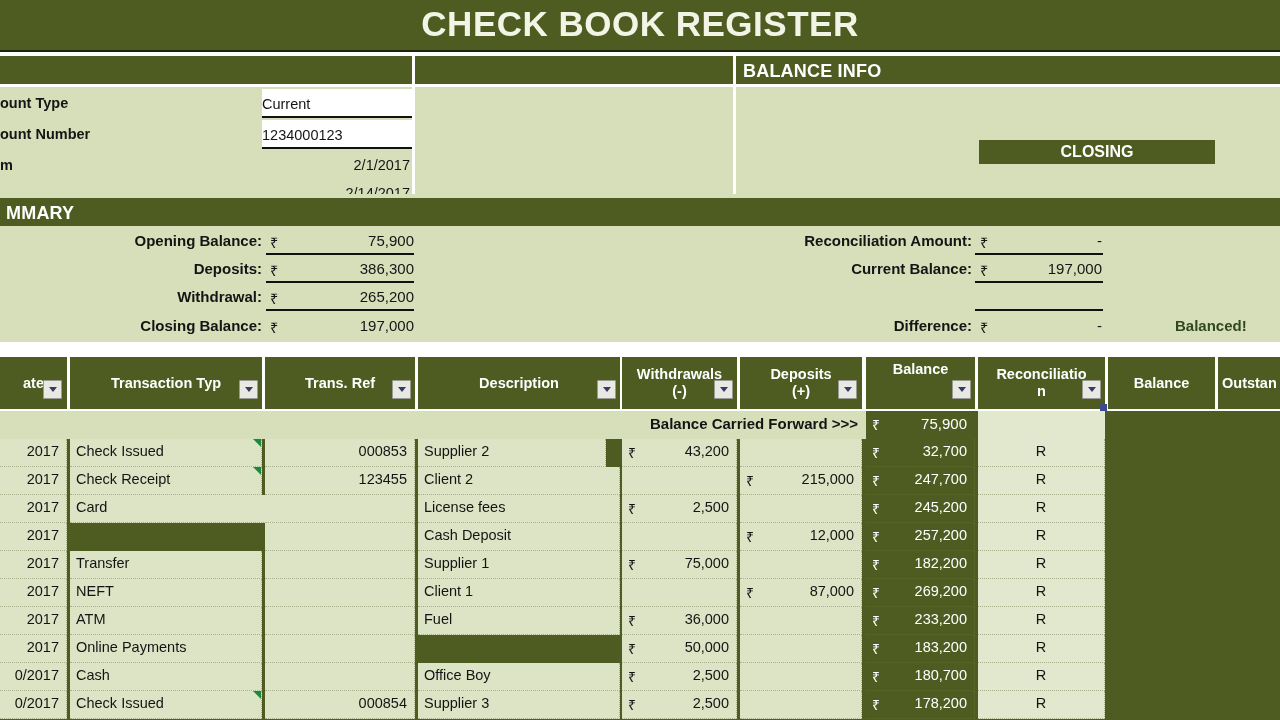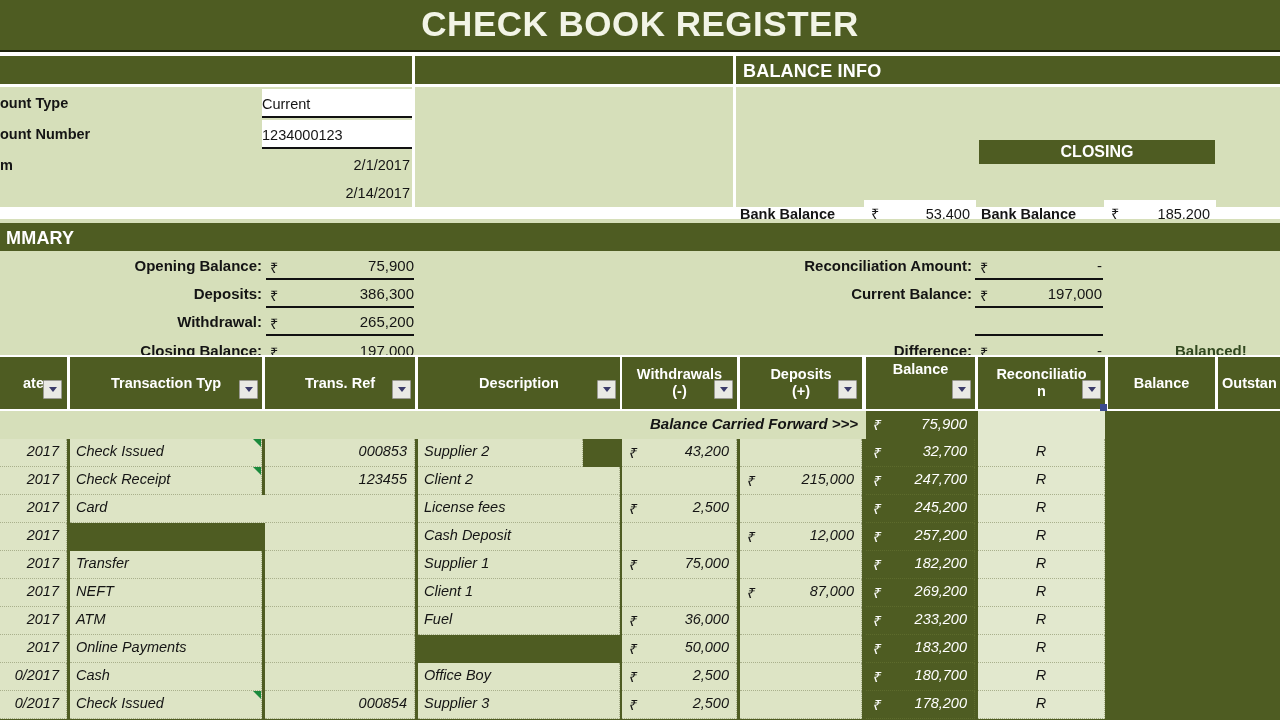--- a/index.html
+++ b/index.html
@@ -50,21 +50,21 @@
   .cell-white { position:absolute; background:#FFFFFF; }
   .ul-thick { position: absolute; background: #111111; height: 2px; }
 
   .subhead {
     position: absolute; background: #4E5C22; color: #FFFFFF;
     font-size: 16px; font-weight: bold; line-height: 22px;
     white-space: nowrap; overflow: hidden;
   }
 
   
-  .summary-band { position: absolute; left: 0; top: 219px; width: 1280px; height: 148px; background: #D6DFBA; }
+  .summary-band { position: absolute; left: 0; top: 194px; width: 1280px; height: 148px; background: #D6DFBA; }
   .sum-row-lbl { position: absolute; font-size: 15px; font-weight: bold; color:#141414; text-align: right; white-space: nowrap; }
   .rupee { position: absolute; font-size: 14.5px; color:#141414; }
   .sum-amt { position: absolute; font-size: 15px; color:#141414; text-align: right; white-space: nowrap; }
   .balanced { position:absolute; font-size:15px; font-weight:bold; color:#31481f; white-space:nowrap; }
 
   
   .thead { position: absolute; left: 0; top: 355px; width: 1280px; height: 56px; background: #FFFFFF; }
   .th {
     position: absolute; top: 2px; height: 52px; background: #4E5C22;
     color: #FFFFFF; font-size: 14.5px; font-weight: bold;
@@ -76,21 +76,21 @@
     position: absolute; width: 19px; height: 19px; background: #E9E9E4;
     border: 1px solid #9a9a92; border-radius: 1px;
     display: flex; align-items: center; justify-content: center;
   }
   .filter-btn .caret {
     width: 0; height: 0; border-left: 4px solid transparent; border-right: 4px solid transparent;
     border-top: 5px solid #3a3a6a;
   }
 
   
-  .tbody { position: absolute; left: 0; top: 411px; width: 1280px; height: 309px; background: #4E5C22; font-style: italic; }
+  .tbody { position: absolute; left: 0; top: 411px; width: 1280px; height: 309px; background: #4E5C22; }
   .bcf-row { position: absolute; left: 0; top: 0; width: 1280px; height: 28px; }
   .bcf-bg { position: absolute; background: #D6DFBA; height: 28px; top: 0; }
   .bcf-lbl {
     position: absolute; top: 4px; font-size: 15px; font-weight: bold; color: #141414;
     text-align: right; white-space: nowrap;
   }
   .bcf-bal { position: absolute; top: 0; height: 28px; background: #4E5C22; }
   .bcf-bal .r { position:absolute; left:6px; top:4px; font-size:14px; color:#FFFFFF; }
   .bcf-bal .v { position:absolute; right:8px; top:4px; font-size:15px; color:#FFFFFF; }
 
@@ -303,21 +303,21 @@
           <div class="dcell " style="left: 0px; width: 67px;">
             <span class="t-r">2017</span>
           </div>
           <div class="dcell " style="left: 70px; width: 192px;">
             <span class="t">Check Issued</span>
             <i class="cmt-tri"></i>
           </div>
           <div class="dcell " style="left: 265px; width: 150px;">
             <span class="t-r">000853</span>
           </div>
-          <div class="dcell " style="left: 418px; width: 165px;">
+          <div class="dcell " style="left: 418px; width: 188px;">
             <span class="t">Supplier 2</span>
           </div>
           <div class="dcell " style="left: 622px; width: 115px;">
             <span class="rs">₹</span>
             <span class="t-r">43,200</span>
           </div>
           <div class="dcell " style="left: 740px; width: 122px;"></div>
           <div class="dcell dark" style="left: 866px; width: 109px;">
             <span class="rs">₹</span>
             <span class="t-r">32,700</span>

